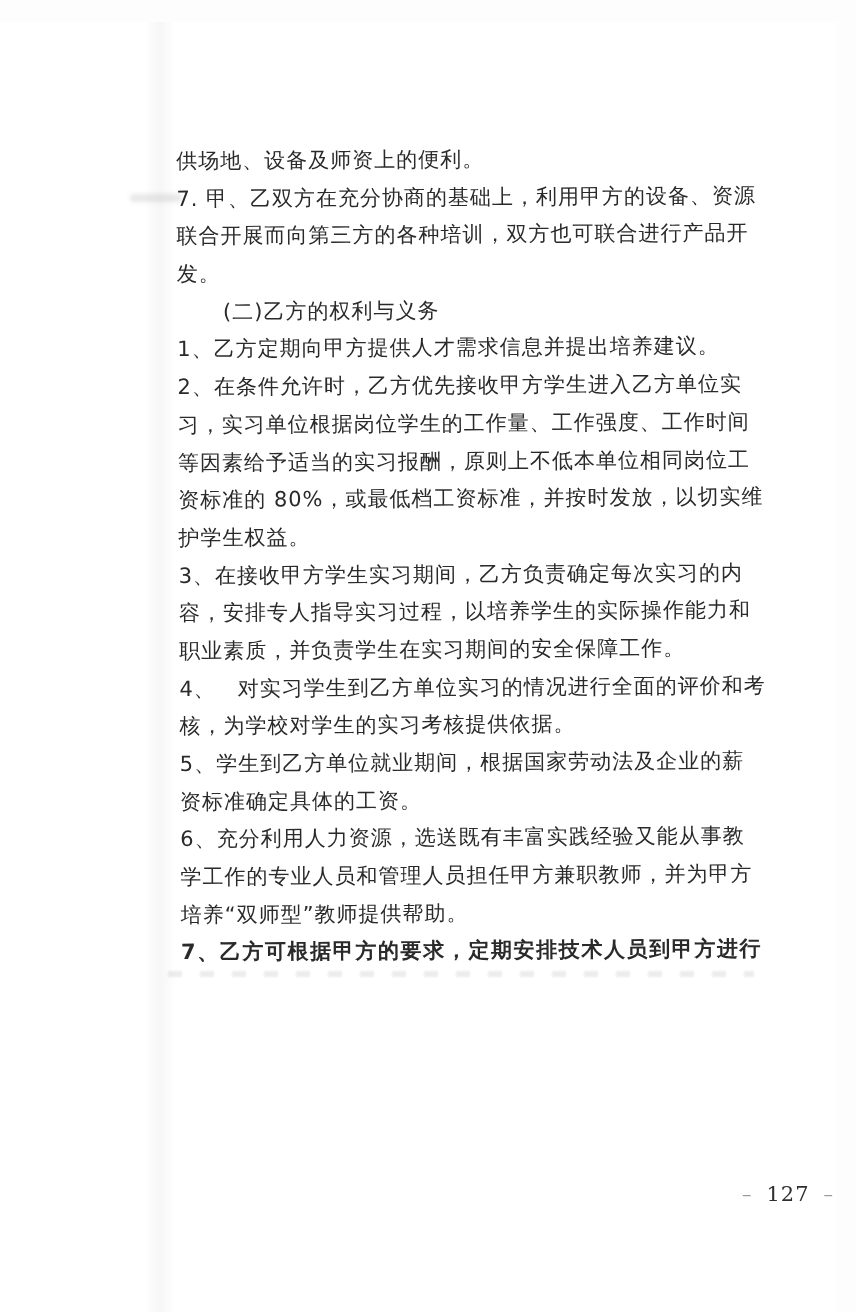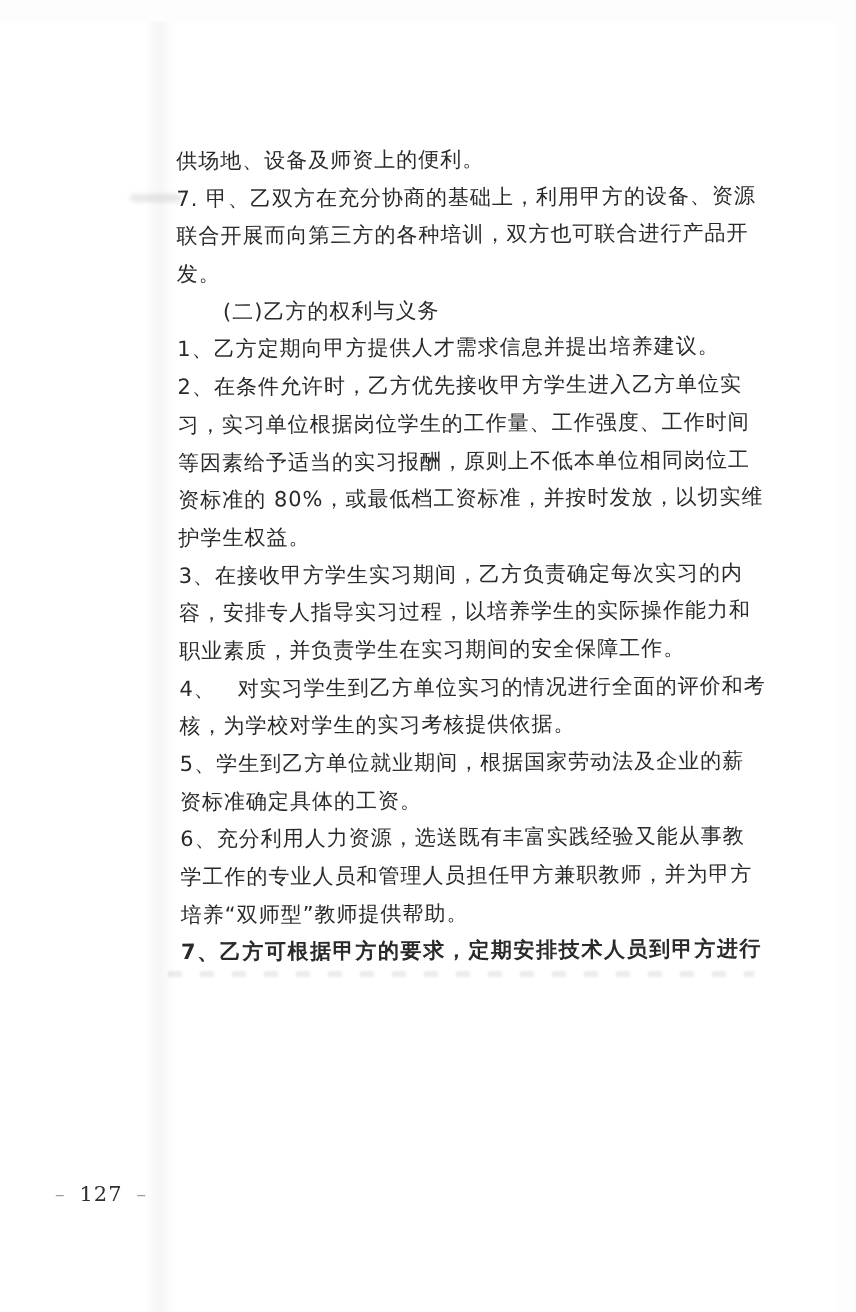--- a/index.html
+++ b/index.html
@@ -75,24 +75,24 @@
   }
   .line.indent {
     text-indent: 46px;
   }
   .line.bold {
     font-weight: bold;
     letter-spacing: 1.6px;
   }
   .page-footer {
     position: absolute;
-    left: 5px;
+    left: 12px;
     top: 1160px;
     width: 100%;
-    text-align: left;
+    text-align: right;
     padding-left: 36px;
     box-sizing: border-box;
     font-family: "DejaVu Serif", serif;
     font-size: 21px;
     color: #2f2f2f;
     letter-spacing: 1px;
   }
   .page-footer .dash {
     color: #9a9a9a;
     margin: 0 14px;

